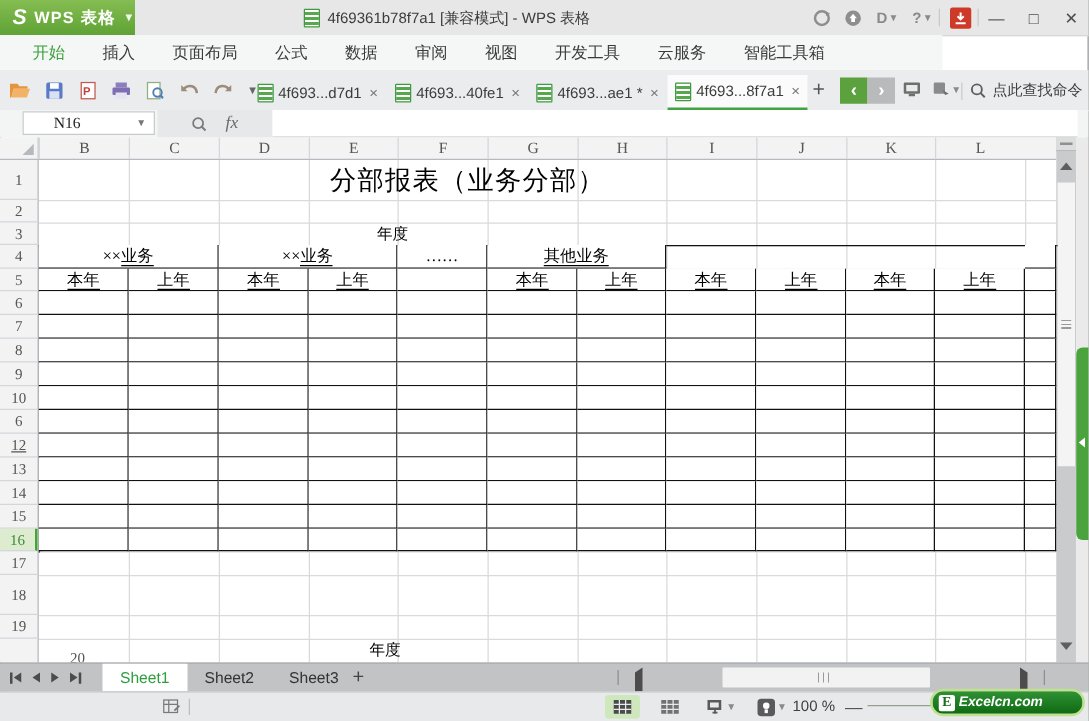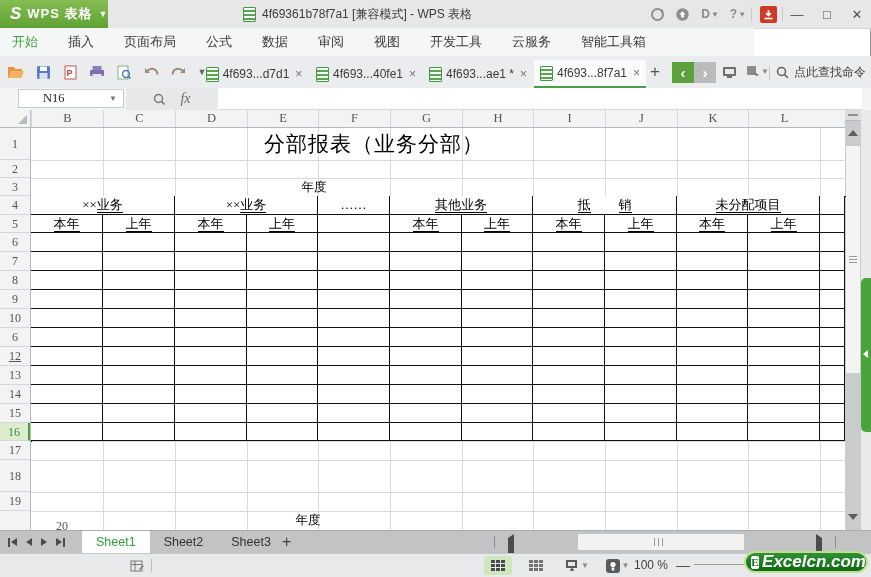--- a/index.html
+++ b/index.html
@@ -18,21 +18,21 @@
      repeating-linear-gradient(180deg,#fff 0 2px,#57a74e 2px 4px);border:1px solid #3f9b42;border-radius:1px;}
   .login{position:absolute;left:563px;top:0;width:80px;height:28px;background:#e2643b;color:#fff;
      font-size:12px;display:flex;align-items:center;justify-content:center;cursor:pointer;}
   .tbico{position:absolute;top:0;height:28px;display:flex;align-items:center;justify-content:center;color:#8a8a8a;}
   .winctl{font-size:13px;color:#4f4f4f;width:22px;}
   .vsep{position:absolute;top:7px;width:1px;height:14px;background:#c9c9c9;}
   .dlbox{width:17px;height:17px;background:#ce3a28;border-radius:2px;display:flex;align-items:center;justify-content:center;}
   .caret{font-size:8px;color:#8a8a8a;margin-left:1px;}
   
   .menubar{position:absolute;left:0;top:28px;width:754px;height:28px;background:#f5f6f6;
-     display:flex;align-items:center;padding-left:12px;gap:30px;box-sizing:border-box;}
+     display:flex;align-items:center;padding-left:26px;gap:30px;box-sizing:border-box;}
   .mtab{font-size:13px;color:#3a3a3a;cursor:pointer;white-space:nowrap;}
   .mtab.active{color:#3da23d;}
   
   .toolbar{position:absolute;left:0;top:56px;width:871px;height:32px;background:#ebeced;border-bottom:1px solid #dcdddd;}
   .quick{position:absolute;left:7px;top:0;height:32px;display:flex;align-items:center;gap:9px;}
   .qi{width:18px;height:18px;display:flex;align-items:center;justify-content:center;cursor:pointer;}
   .doctabs{position:absolute;left:198px;top:4px;height:28px;display:flex;}
   .dtab{width:112px;height:28px;display:flex;align-items:center;justify-content:center;gap:4px;
      font-size:12px;color:#3c3c3c;cursor:pointer;box-sizing:border-box;}
   .dtab.active{background:#fafbfa;border-bottom:2px solid #43a343;}
@@ -101,21 +101,21 @@
   .gridglyph{width:14px;height:11px;background:#4a4a4a;box-shadow:inset 0 3px 0 #fff0;position:relative;}
   .gridglyph:before{content:"";position:absolute;left:0;top:3px;width:14px;height:1px;background:#e8e9ea;box-shadow:0 4px 0 #e8e9ea;}
   .gridglyph:after{content:"";position:absolute;left:4px;top:0;width:1px;height:11px;background:#e8e9ea;box-shadow:5px 0 0 #e8e9ea;}
   .zoomtxt{position:absolute;left:634px;top:0;height:23px;line-height:23px;font-size:12px;color:#3f3f3f;}
   .minus{position:absolute;left:676px;top:0;height:23px;line-height:22px;font-size:14px;color:#555;cursor:pointer;}
   .sliderline{position:absolute;left:694px;top:564px;width:164px;height:1px;background:#93a18d;}
   .brand{position:absolute;left:744px;top:551px;width:124px;height:22px;background:linear-gradient(#2f9134,#0f6a13);
      border:2px solid #bfe18f;border-radius:12px;box-sizing:border-box;display:flex;align-items:center;padding-left:5px;gap:3px;cursor:pointer;}
   .brand .ebox{width:13px;height:13px;background:#fff;border-radius:2px;color:#17701a;font-family:"Liberation Serif",serif;
      font-weight:bold;font-size:11px;line-height:13px;text-align:center;}
-  .brand .bn{color:#fff;font-weight:bold;font-style:italic;font-size:17px;letter-spacing:0;}
+  .brand .bn{color:#fff;font-weight:bold;font-style:italic;font-size:11px;letter-spacing:0;}
   .editico{position:absolute;left:130px;top:5px;cursor:pointer;}
   .ssep{position:absolute;left:151px;top:5px;width:1px;height:13px;background:#bdbebf;}
 </style>
 </head>
 <body>
 
 <div class="window">
 
   <div class="titlebar">
     <div class="logo">
@@ -446,22 +446,20 @@
   <div class="brand">
     <span class="ebox">E</span>
     <span class="bn">Excelcn.com</span>
   </div>
 
 <div class="table">
       <div class="tcell" style="left: -1px; top: -1px; width: 144px; height: 19px; line-height: 18px;"><span>××</span><span class="u">业务</span></div>
       <div class="tcell" style="left: 143px; top: -1px; width: 143px; height: 19px; line-height: 18px;"><span>××</span><span class="u">业务</span></div>
       <div class="tcell" style="left: 286px; top: -1px; width: 72px; height: 19px; line-height: 18px;"><span>……</span></div>
       <div class="tcell" style="left: 358px; top: -1px; width: 143px; height: 19px; line-height: 18px;"><span class="u">其他业务</span></div>
-      <div class="tcell" style="left: 501px; top: -1px; width: 144px; height: 19px; line-height: 18px;"><span class="u">抵</span><span class="u" style="margin-left: 28px;">销</span></div>
-      <div class="tcell" style="left: 645px; top: -1px; width: 143px; height: 19px; line-height: 18px;"><span class="u">未分配项目</span></div>
       <div class="tcell" style="left: 788px; top: -1px; width: 25px; height: 19px; line-height: 18px;"></div>
       <div class="tcell" style="left: -1px; top: 18px; width: 72px; height: 18px; line-height: 17px;"><span class="u">本年</span></div>
       <div class="tcell" style="left: 71px; top: 18px; width: 72px; height: 18px; line-height: 17px;"><span class="u">上年</span></div>
       <div class="tcell" style="left: 143px; top: 18px; width: 72px; height: 18px; line-height: 17px;"><span class="u">本年</span></div>
       <div class="tcell" style="left: 215px; top: 18px; width: 71px; height: 18px; line-height: 17px;"><span class="u">上年</span></div>
       <div class="tcell" style="left: 286px; top: 18px; width: 72px; height: 18px; line-height: 17px;"></div>
       <div class="tcell" style="left: 358px; top: 18px; width: 72px; height: 18px; line-height: 17px;"><span class="u">本年</span></div>
       <div class="tcell" style="left: 430px; top: 18px; width: 71px; height: 18px; line-height: 17px;"><span class="u">上年</span></div>
       <div class="tcell" style="left: 501px; top: 18px; width: 72px; height: 18px; line-height: 17px;"><span class="u">本年</span></div>
       <div class="tcell" style="left: 573px; top: 18px; width: 72px; height: 18px; line-height: 17px;"><span class="u">上年</span></div>

